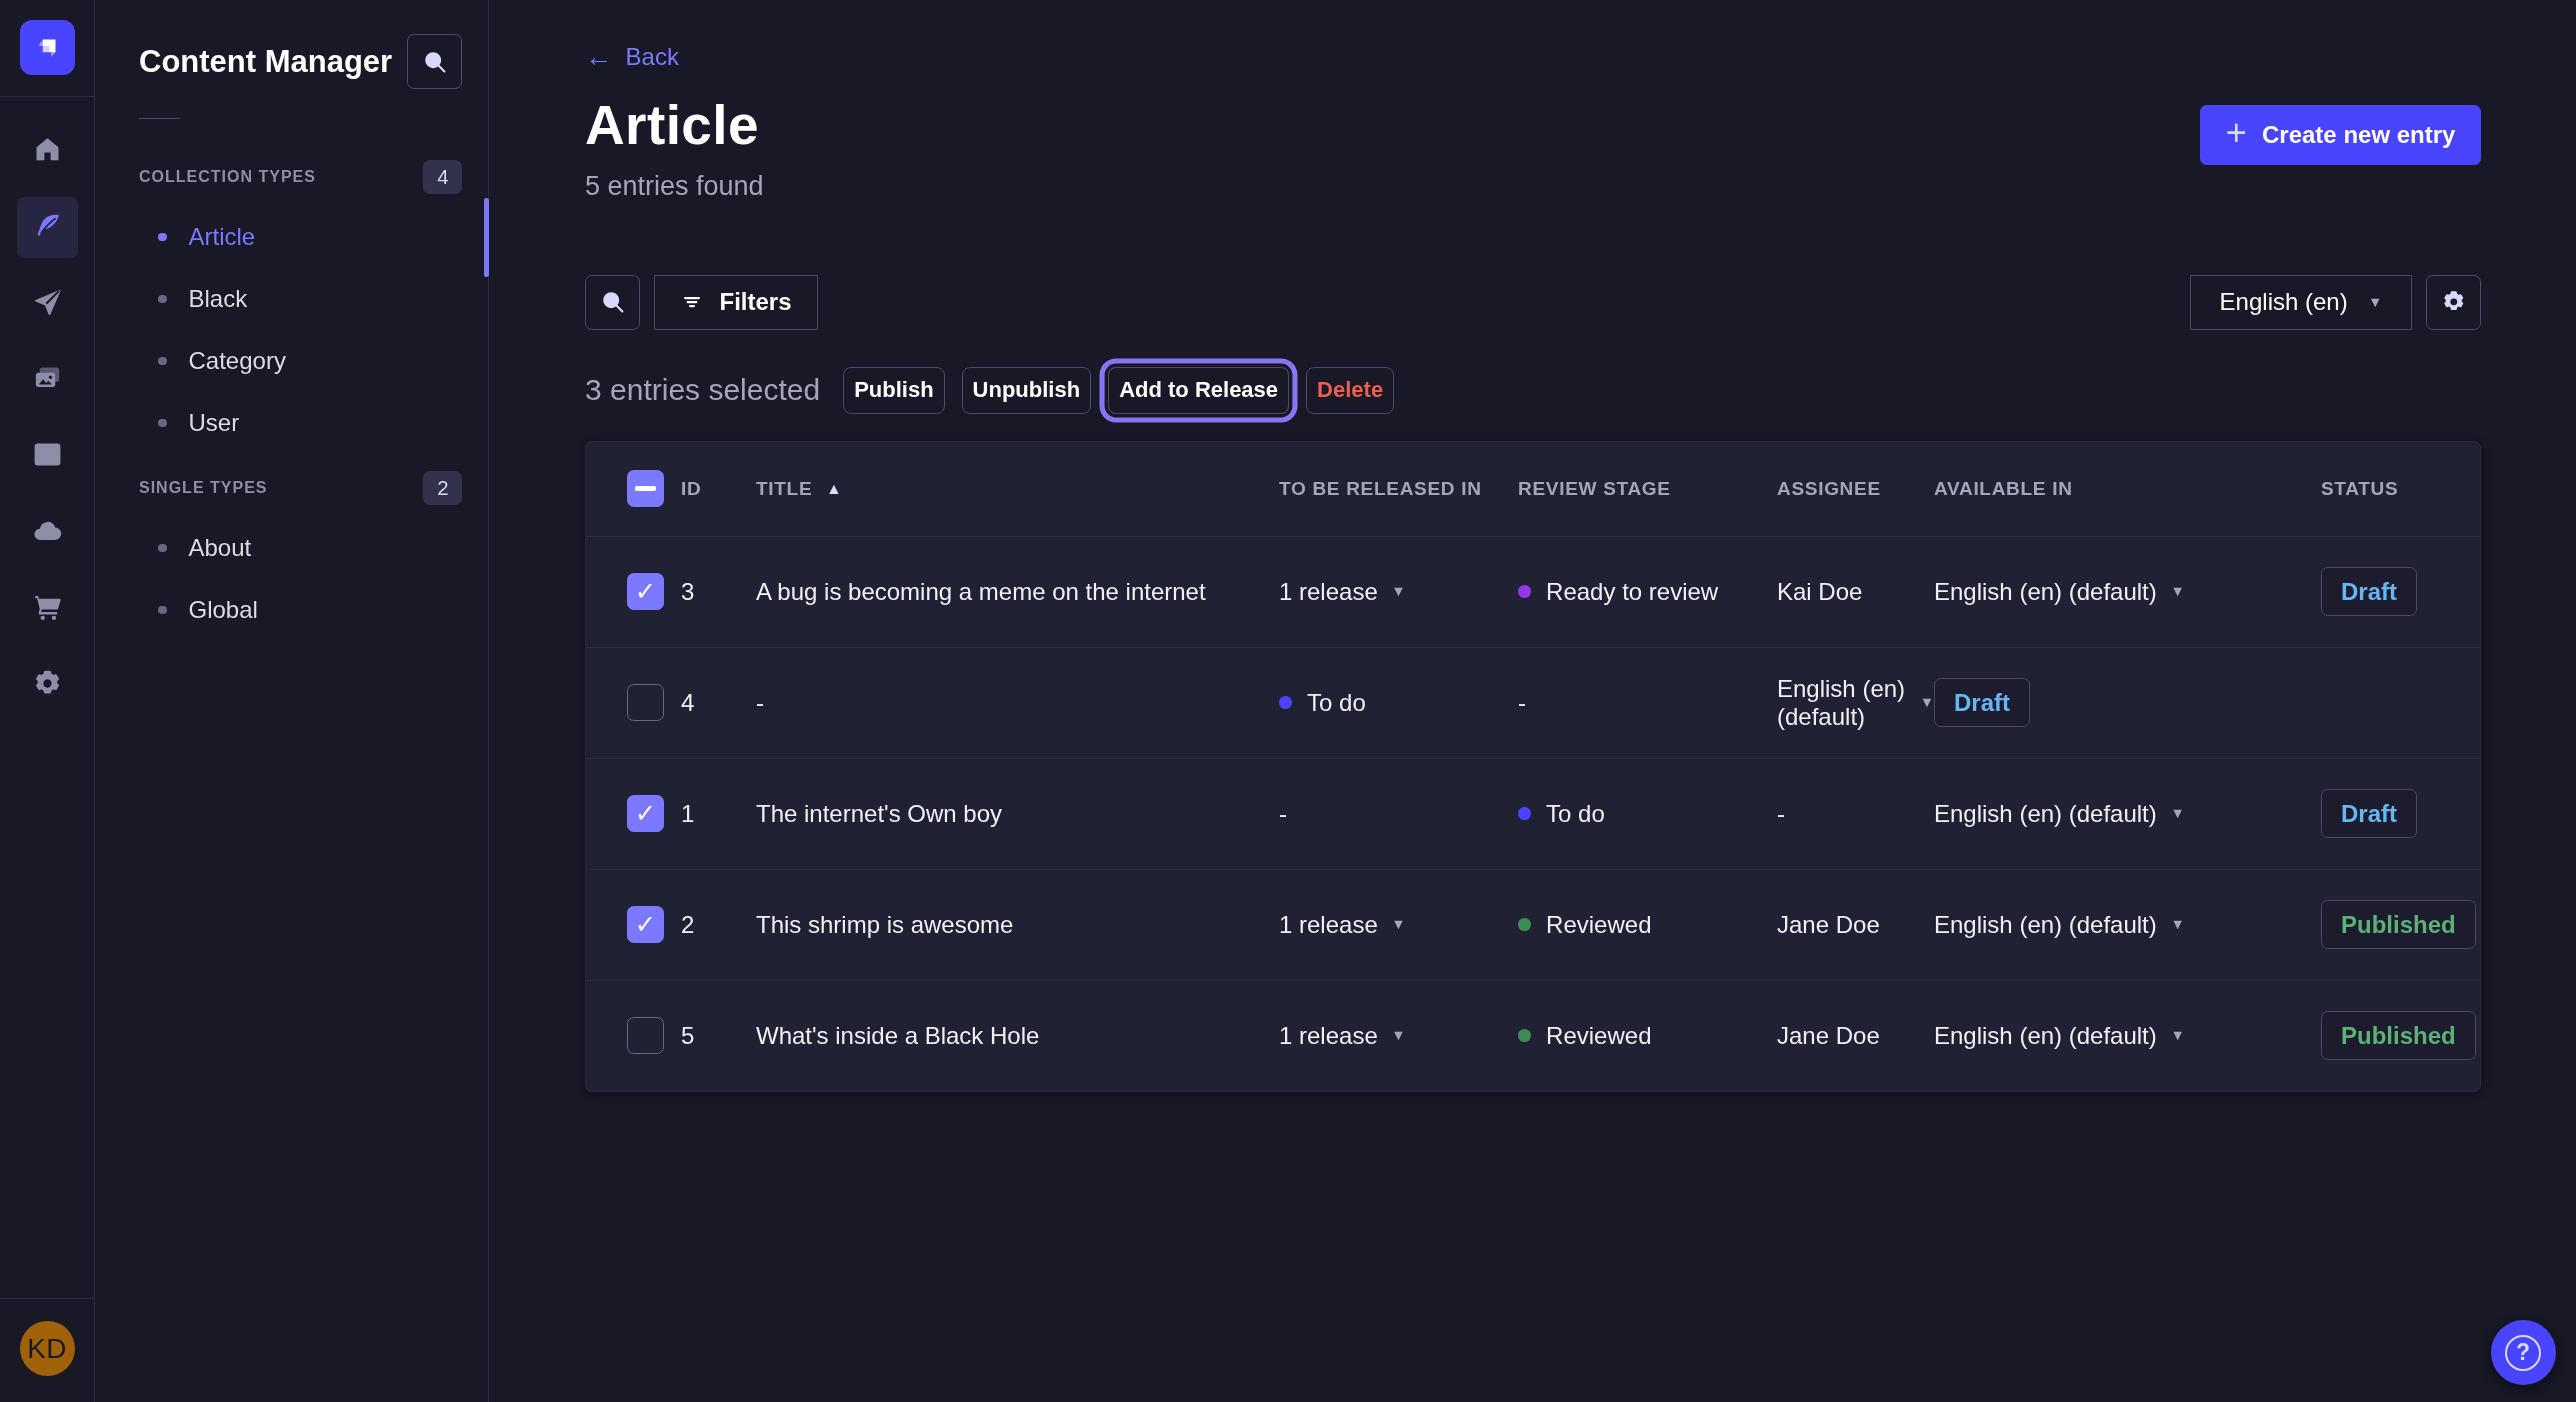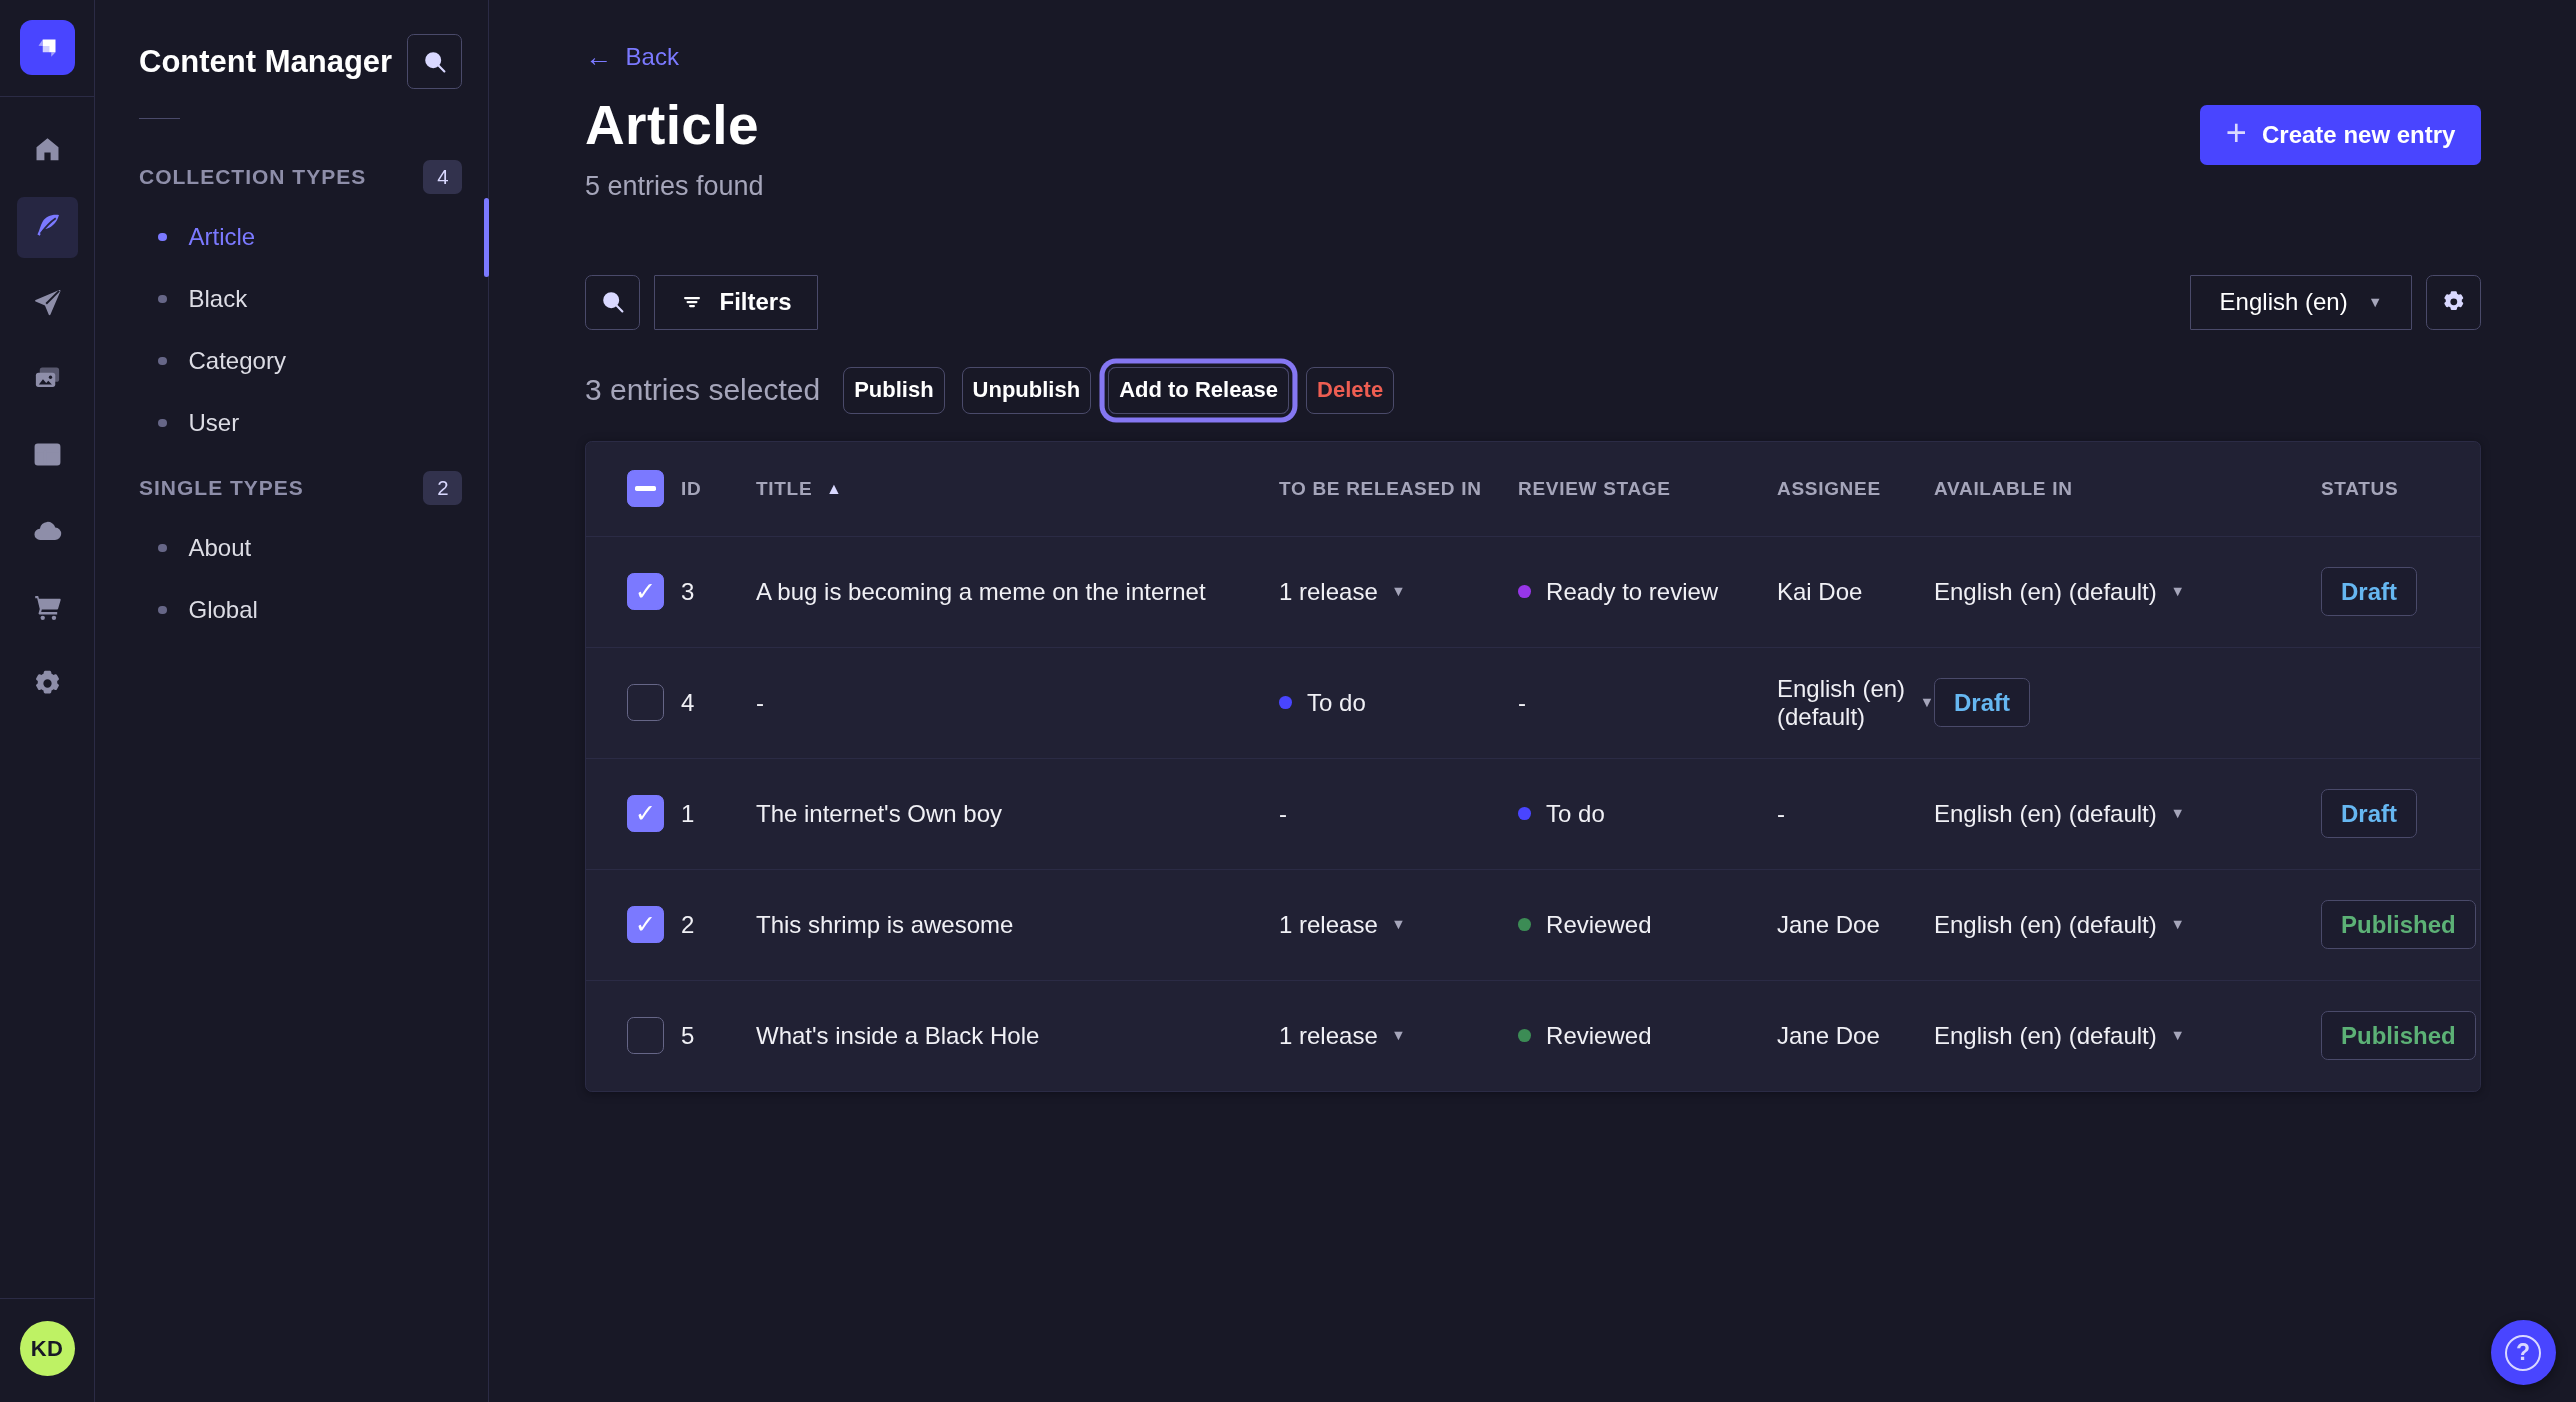--- a/index.html
+++ b/index.html
@@ -10,31 +10,31 @@
   
   .rail{width:95px;flex-shrink:0;background:#181826;border-right:0.9px solid #2b2b45;display:flex;flex-direction:column;align-items:center}
   .logo{width:55px;height:55px;border-radius:12px;background:#4945ff;margin:20.4px 0;display:flex;align-items:center;justify-content:center;border:none;cursor:pointer}
   .logo svg{width:34px;height:34px}
   .rail-sep{width:100%;border-top:0.9px solid #2b2b45}
   .rail-nav{padding-top:24px;display:flex;flex-direction:column;gap:15.3px;flex:1}
   .rail-item{width:61px;height:61px;border-radius:6.8px;display:flex;align-items:center;justify-content:center;color:#8e8ea9;background:transparent;border:none;cursor:pointer}
   .rail-item.active{background:#262642;color:#7b79ff}
   .rail-item svg{width:31px;height:31px;fill:currentColor}
   .rail-bottom{width:100%;border-top:0.9px solid #2b2b45;padding:22px 0 25.6px;display:flex;justify-content:center}
-  .avatar{width:55px;height:55px;border-radius:50%;background:#bef264;color:#181826;font-weight:700;font-size:22px;display:flex;align-items:center;justify-content:center;border:none;cursor:pointer;letter-spacing:0.4px}
+  .avatar{width:55px;height:55px;border-radius:50%;background:#a16207;color:#181826;font-weight:400;font-size:28px;display:flex;align-items:center;justify-content:center;border:none;cursor:pointer;letter-spacing:0.4px}
 
   
   .sidebar{width:394px;flex-shrink:0;border-right:0.9px solid #2b2b45;padding-top:34px;position:relative}
   .sidebar-header{display:flex;justify-content:space-between;align-items:center;padding:0 25.6px 0 44px}
   .sidebar-title{font-size:31px;font-weight:700;color:#fff}
   .icon-btn{width:55px;height:55px;border-radius:6.8px;border:0.9px solid #4a4a6a;background:transparent;color:#d9d8ff;display:flex;align-items:center;justify-content:center;cursor:pointer;flex-shrink:0}
   .icon-btn svg{width:25.6px;height:25.6px;fill:currentColor}
   .sidebar-divider{width:41px;border-top:1.7px solid #4a4a6a;margin:29px 44px}
   .section-label-row{display:flex;justify-content:space-between;align-items:center;padding:12px 25.6px 12px 44px;margin-top:5.1px}
-  .section-label{font-size:21px;font-weight:700;letter-spacing:1px;color:#8e8ea9}
+  .section-label{font-size:16px;font-weight:700;letter-spacing:1px;color:#8e8ea9}
   .badge{min-width:39px;height:34px;border-radius:6.8px;background:#32324d;color:#d9d8ff;font-size:20.4px;display:flex;align-items:center;justify-content:center;padding:0 8.5px}
   .side-item{display:flex;align-items:center;gap:22px;height:62px;padding:0 25.6px 0 63px;font-size:24px;color:#dcdce4;cursor:pointer;position:relative}
   .bullet{width:8.5px;height:8.5px;border-radius:50%;background:#666687;flex-shrink:0}
   .side-item.active{color:#7b79ff}
   .side-item.active .bullet{background:#7b79ff}
   .side-item.active::after{content:"";position:absolute;right:-0.9px;top:-8.5px;bottom:-8.5px;width:5.1px;border-radius:2.6px;background:#7b79ff}
 
   
   .main{flex:1;padding:43px 95px 0 96px;position:relative}
   .back{display:inline-flex;align-items:center;gap:13.6px;color:#7b79ff;font-size:24px;text-decoration:none;cursor:pointer}

